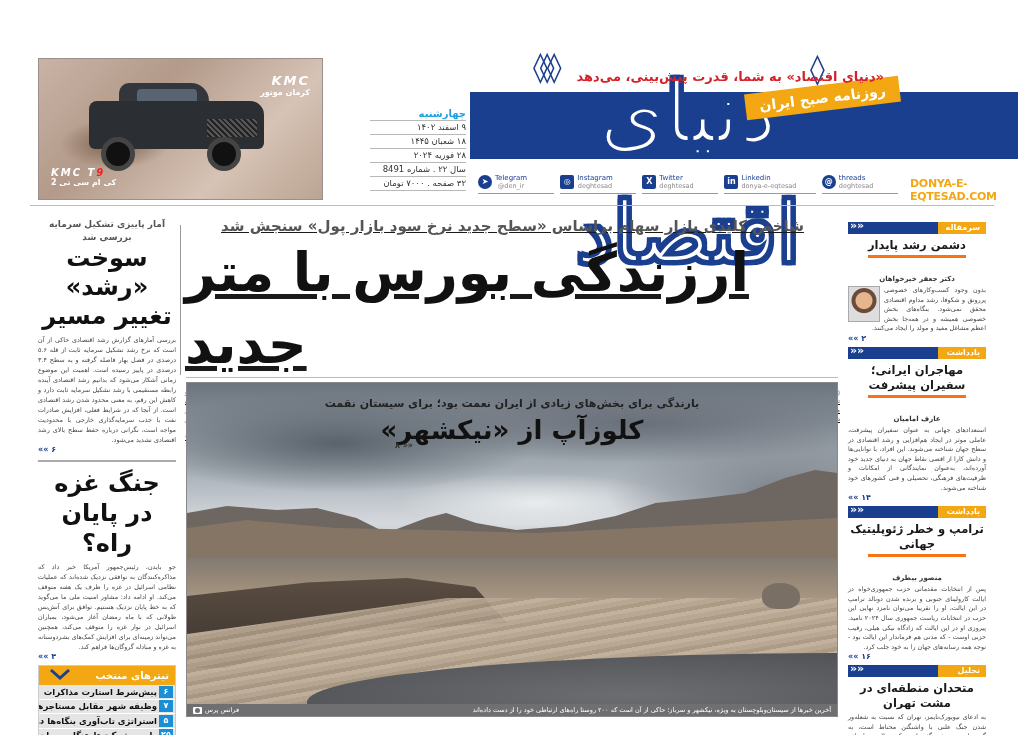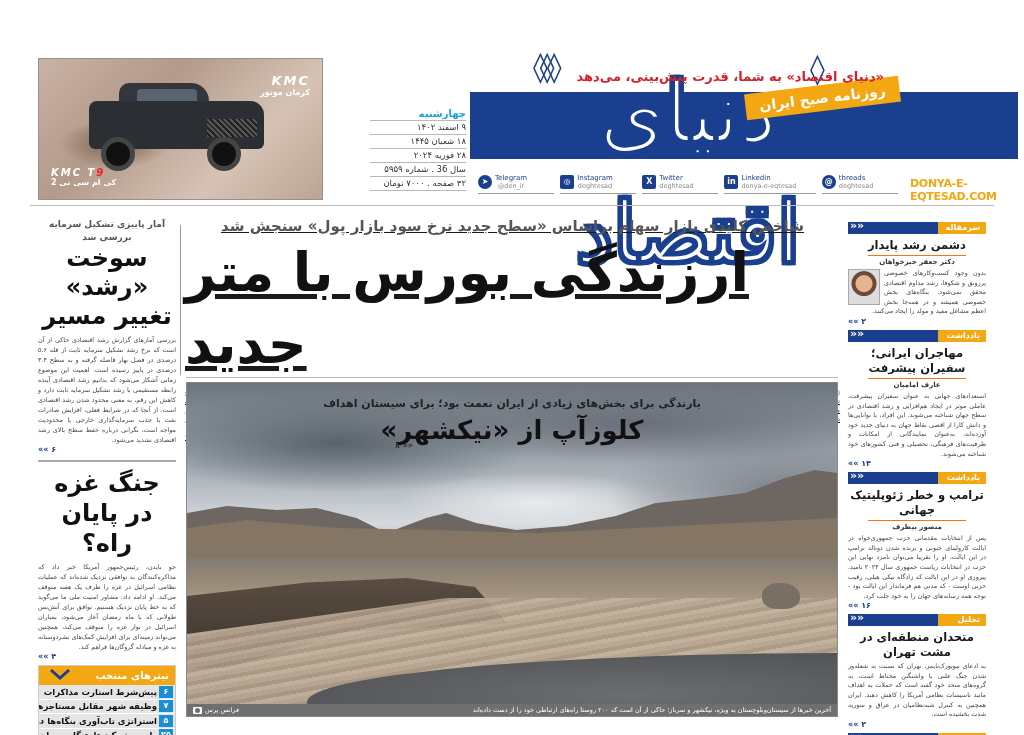--- a/index.html
+++ b/index.html
@@ -43,21 +43,21 @@
   .social .txt { font-size:7px; line-height:8px; color:#1b3f8f; text-align:left; }
   .social .txt small { color:#888; display:block; font-size:6.5px;text-align:center; }
 
   
   .right-col { position:absolute; left:848px; top:222px; width:138px; }
   .sec-bar { display:flex; height:12px; margin-bottom:4px; }
   .sec-bar .label { background:#f3a712; color:#fff; font-size:8px; font-weight:bold; padding:0 6px; line-height:12px; width:48px; text-align:right; }
   .sec-bar .blue { flex:1; background:#1b3f8f; position:relative; }
   .sec-bar .blue::after { content:"\00AB\00AB"; position:absolute; left:2px; top:-3px; color:#fff; font-size:11px; font-weight:bold; }
   .col-title { font-size:11.5px; font-weight:bold; text-align:center; line-height:15px; margin-bottom:2px; }
-  .col-author { font-size:7px; font-weight:bold; text-align:center; color:#333; border-top:1px solid #f97316; padding-top:2px; margin:0 20px 3px 20px; }
+  .col-author { font-size:7px; font-weight:bold; text-align:center; color:#333; border-top:3px solid #f97316; padding-top:17px; margin:0 20px 3px 20px; }
   .col-body { font-size:6.4px; line-height:9.6px; color:#444; text-align:justify; }
   .pageref { color:#1b3f8f; font-size:8px; font-weight:bold; direction:ltr; text-align:left; display:block; line-height:9px; }
   .article-r { margin-bottom:4px; }
   .portrait { float:left; width:32px; height:36px; margin:0 4px 2px 0; background:radial-gradient(circle at 50% 40%,#e5b58e 0 8px,#6b4a3a 9px 12px,#ddd 13px); border:1px solid #aaa; }
 
   
   .center { position:absolute; left:185px; top:215px; width:655px;text-decoration:underline; }
   .kicker { text-align:center; font-size:15px; color:#555; font-weight:bold; height:22px; line-height:22px; }
   .headline { text-align:left; font-size:54px; font-weight:900; font-family:"DejaVu Sans",sans-serif; line-height:72px; letter-spacing:-2px; color:#111; }
   .lead { display:flex; gap:8px; margin-top:6px; height:52px; }
@@ -126,21 +126,21 @@
       <span>KMC T</span><span class="red">9</span>
       <small>کی ام سی تی 2</small>
     </div>
   </div>
 
   <div class="date-block">
     <div class="dow">چهارشنبه</div>
     <div>۹ اسفند ۱۴۰۲</div>
     <div>۱۸ شعبان ۱۴۴۵</div>
     <div>۲۸ فوریه ۲۰۲۴</div>
-    <div>سال 36 . شماره ۵۹۵۹</div>
+    <div>سال ۲۲ . شماره 8491</div>
     <div>۳۲ صفحه . ۷۰۰۰ تومان</div>
   </div>
 
   <div class="banner"></div>
   <div class="loops" style="left:533px;">◊◊◊</div>
   <div class="loops" style="left:810px; top:-4px;">◊</div>
   <div class="logo-text">دنیای اقتصاد</div>
   <div class="tagline-ribbon">روزنامه صبح ایران</div>
   <div class="slogan">«دنیای اقتصاد» به شما، قدرت پیش‌بینی، می‌دهد</div>
 
@@ -238,21 +238,21 @@
   <div class="clouds"></div>
   <svg class="mountains" viewBox="0 0 652 100" preserveAspectRatio="none">
     <polygon points="0,55 40,48 90,52 130,50 170,60 200,75 240,60 260,55 290,65 330,72 380,68 430,58 470,45 520,40 560,35 600,20 630,12 652,15 652,100 0,100" fill="#6d6661"></polygon>
     <polygon points="0,70 60,62 150,70 250,72 350,75 450,70 550,65 652,60 652,100 0,100" fill="#857564"></polygon>
   </svg>
   <div class="bank"></div>
   <div class="water"></div>
   <div class="asphalt"></div>
   <div class="rock"></div>
 
-  <div class="photo-kicker">بارندگی برای بخش‌های زیادی از ایران نعمت بود؛ برای سیستان اهداف</div>
+  <div class="photo-kicker">بارندگی برای بخش‌های زیادی از ایران نعمت بود؛ برای سیستان نقمت</div>
   <div class="photo-title">کلوزآپ از «نیکشهر»</div>
   <div class="photo-ref"><span>۸</span> »»</div>
 
   <figcaption class="caption-bar">
     <span>آخرین خبرها از سیستان‌وبلوچستان به ویژه، نیکشهر و سرباز؛ حاکی از آن است که ۲۰۰ روستا راه‌های ارتباطی خود را از دست داده‌اند</span>
     <span class="credit">
       <span class="camera"></span>
       <span>فرانس پرس</span>
     </span>
   </figcaption>

